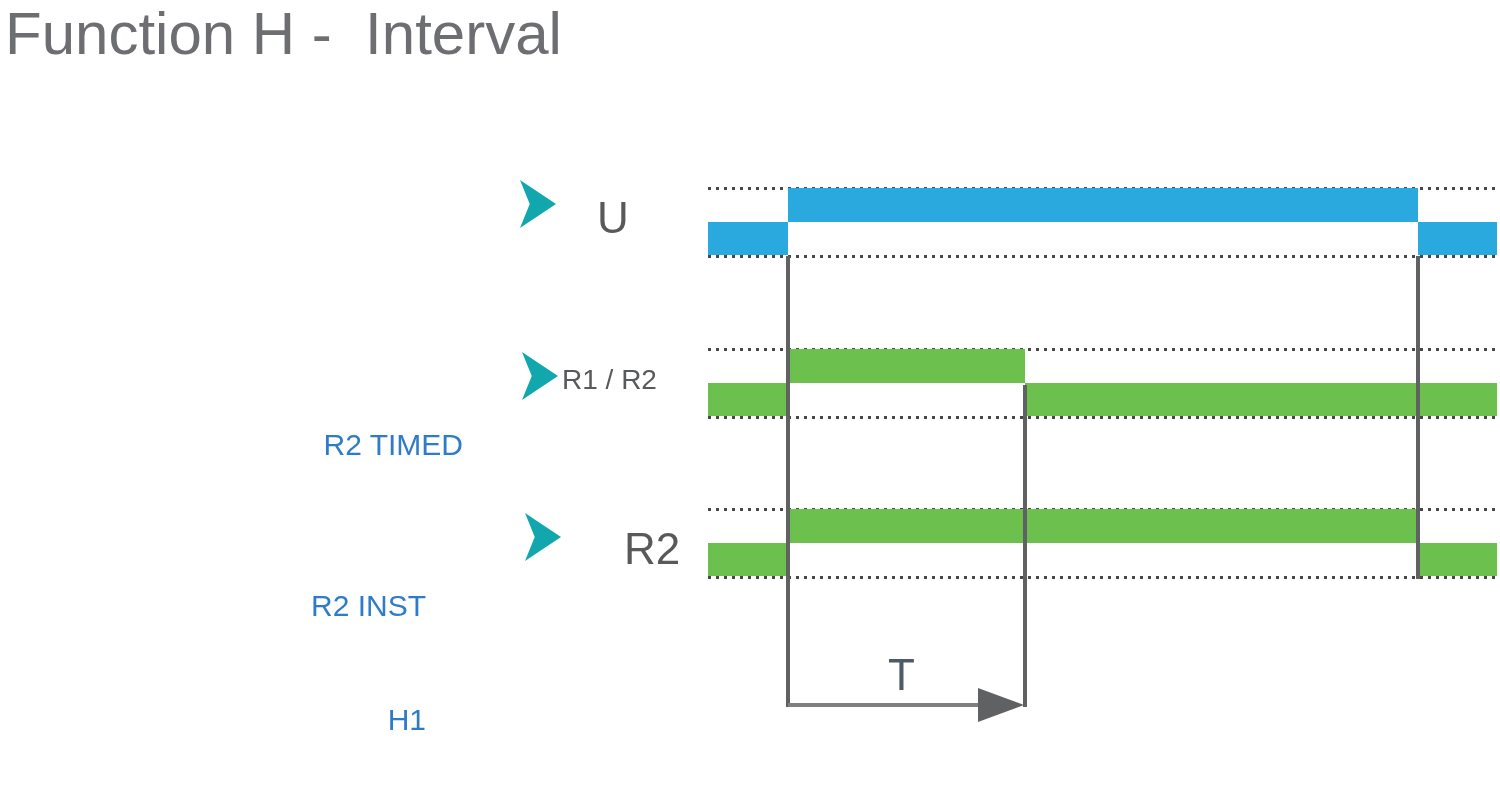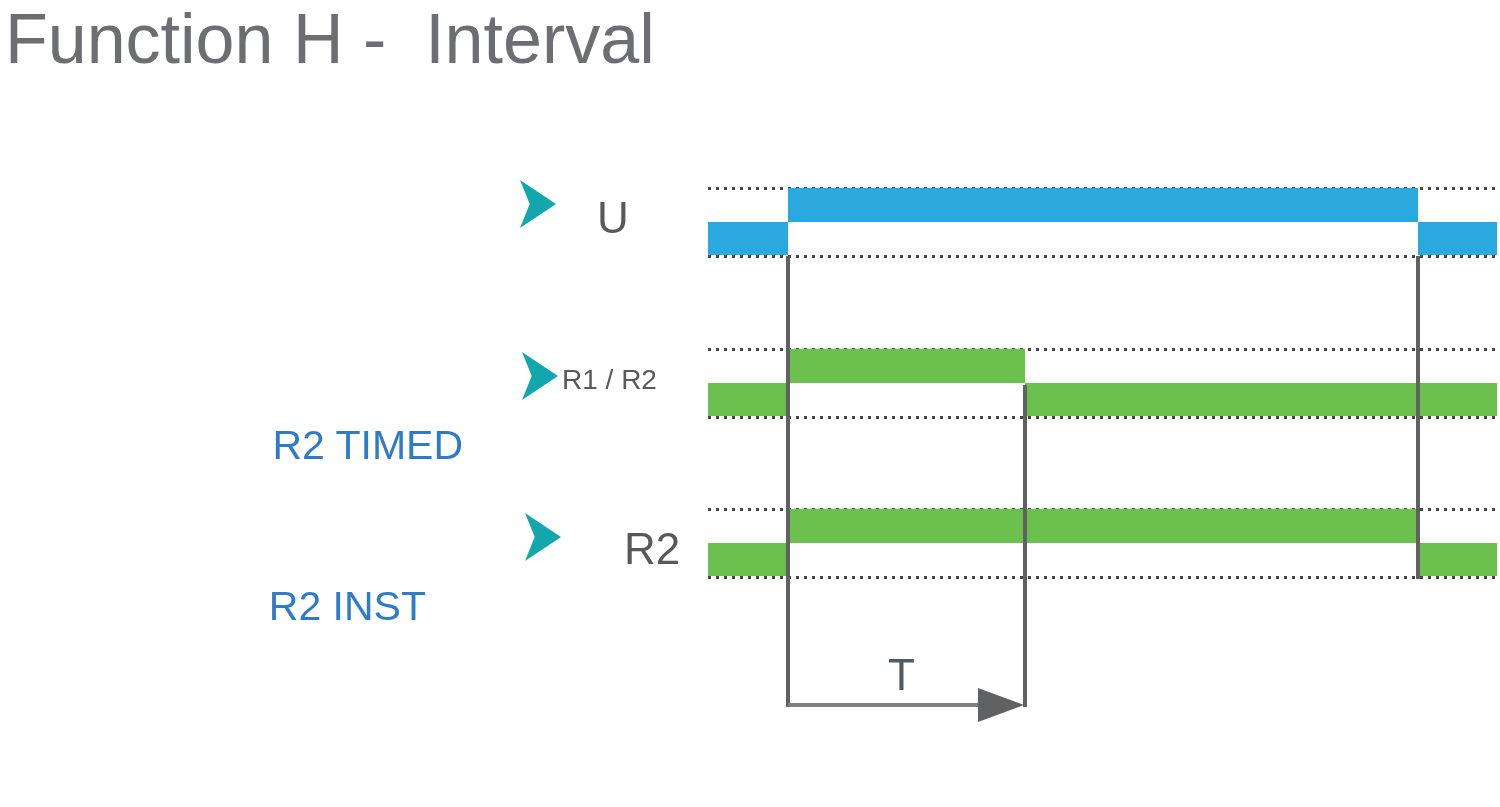--- a/index.html
+++ b/index.html
@@ -13,39 +13,39 @@
     width: 1500px;
     height: 807px;
     background: #ffffff;
     overflow: hidden;
   }
   .page-title {
     position: absolute;
     left: 5px;
     top: 4px;
     margin: 0;
-    font-size: 70px;
+    font-size: 60px;
     font-weight: 400;
     color: #6d6e71;
     letter-spacing: 0px;
     white-space: pre;
     line-height: 1.0;
   }
   .sig-label {
     position: absolute;
     color: #58595b;
     font-size: 44px;
     line-height: 1.0;
     white-space: pre;
   }
   .sig-label.mid { font-size: 28px; }
   .annotation {
     position: absolute;
     color: #2e7cc9;
-    font-size: 41px;
+    font-size: 30px;
     line-height: 38px;
     text-align: right;
     white-space: pre;
   }
   .chevron {
     position: absolute;
     width: 36px;
     height: 48px;
     background: #12a7ad;
     clip-path: polygon(0% 0%, 100% 50%, 0% 100%, 27% 50%);
@@ -100,19 +100,20 @@
   <div class="sig-label" style="left:597px; top:196px;">U</div>
 
   <div class="annotation" style="right:1037px; top:350px;">
     <div>R2 TIMED</div>
   </div>
   <span class="chevron" style="left:522px; top:352px;"></span>
   <div class="sig-label mid" style="left:562px; top:366px;">R1 / R2</div>
 
   <div class="annotation" style="right:1074px; top:511px;">
     <div>R2 INST</div>
+    <div>H1</div>
   </div>
   <span class="chevron" style="left:525px; top:513px;"></span>
   <div class="sig-label" style="left:588px; top:527px;margin-left:36px;">R2</div>
 
   <div class="timer-label">T</div>
 
 </div>
 
 </body></html>

